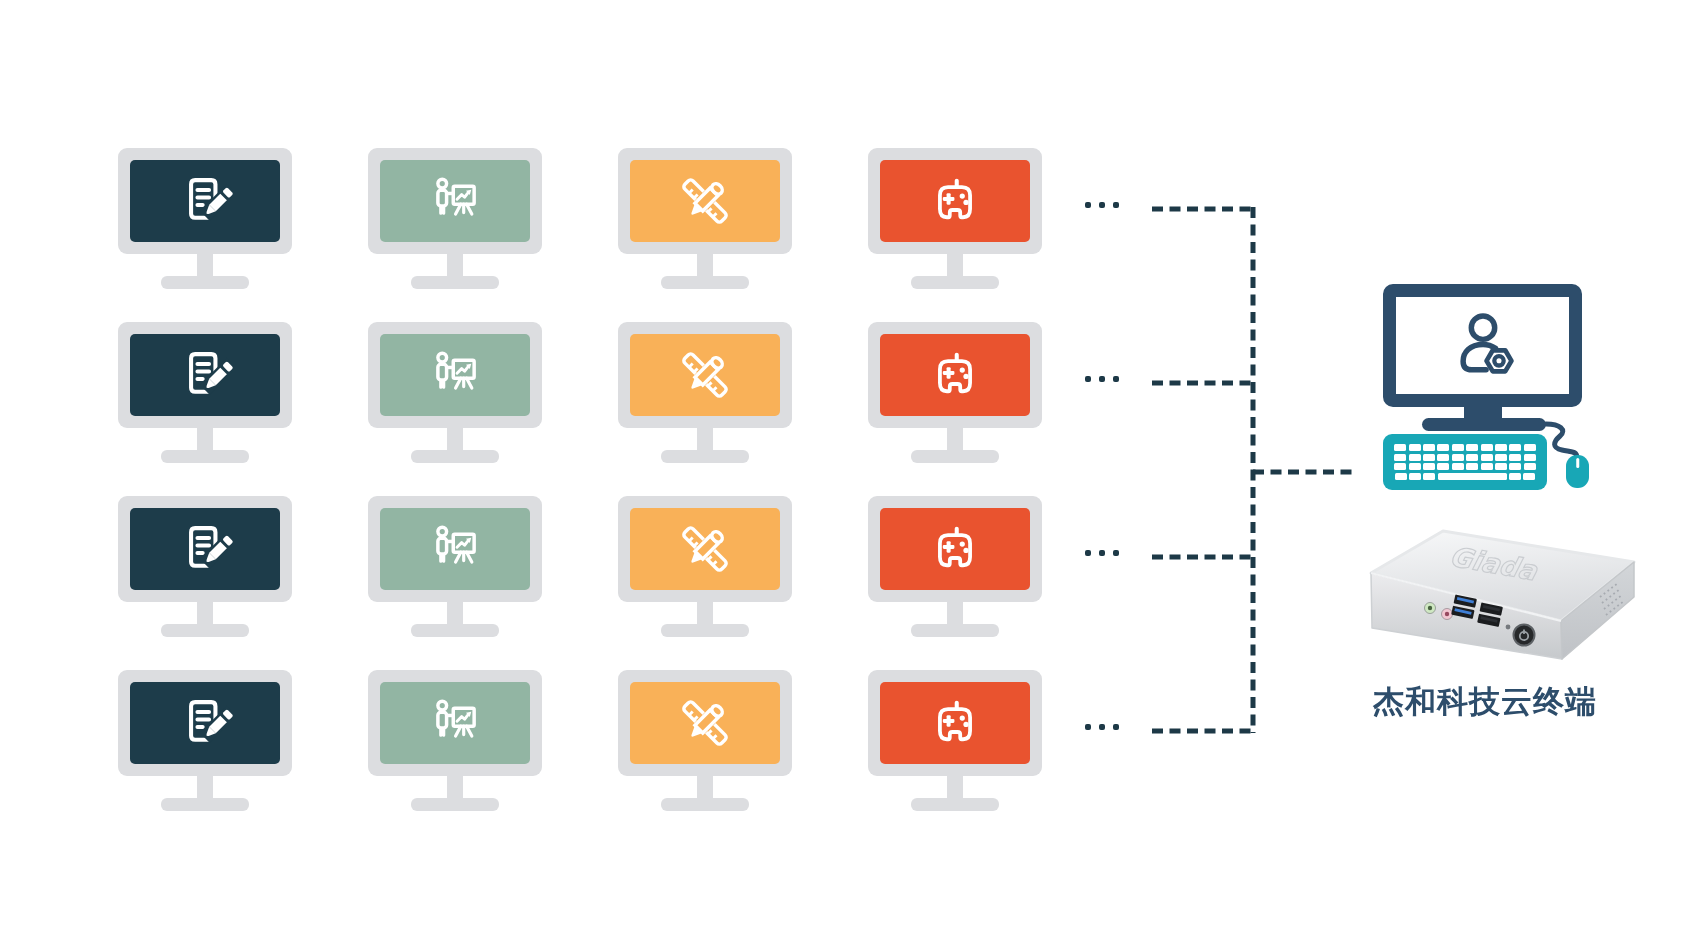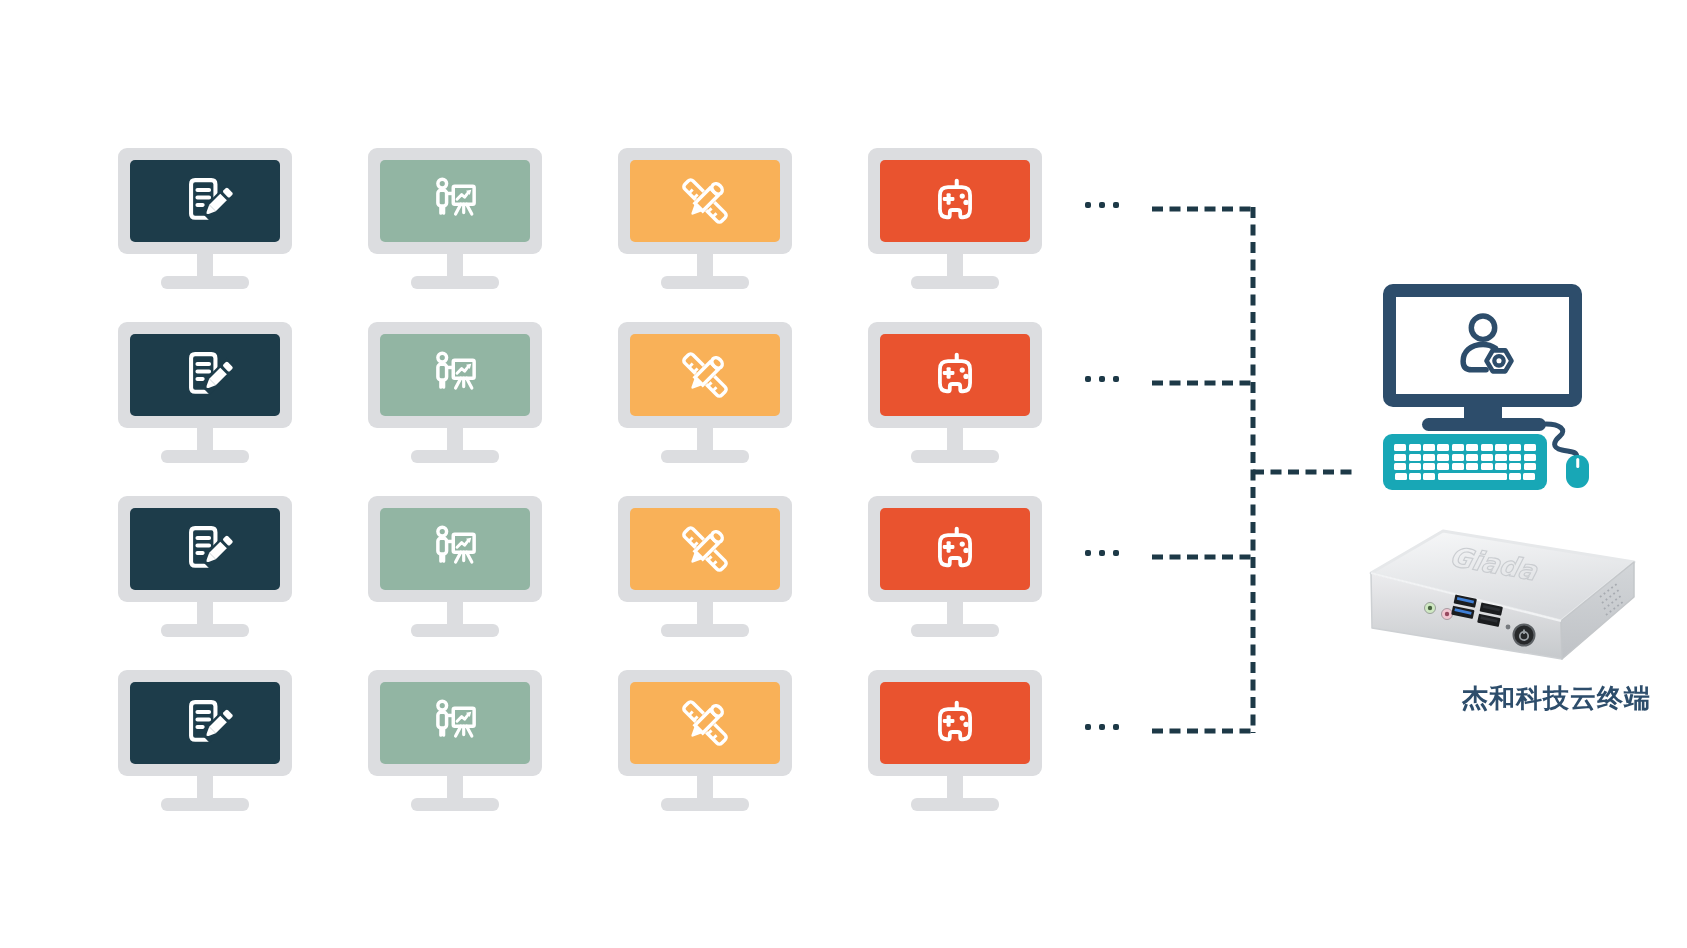--- a/index.html
+++ b/index.html
@@ -32,22 +32,22 @@
   .host-base{position:absolute;left:1422px;top:418px;width:124px;height:13px;border-radius:6.5px;background:var(--host-navy);}
   .kb{position:absolute;left:1383px;top:434px;width:164px;height:56px;background:var(--teal);border-radius:9px;
       display:flex;flex-direction:column;align-items:center;justify-content:center;gap:2.5px;}
   .kb-row{display:flex;gap:2.4px;}
   .key{width:12px;height:7px;background:#fff;border-radius:1.5px;}
   .key.space{width:69px;}
   .mouse{position:absolute;left:1566px;top:455px;width:23px;height:33px;background:var(--teal);border-radius:11px;}
   .mouse-slot{position:absolute;left:50%;top:3px;transform:translateX(-50%);width:3.5px;height:10px;background:#fff;border-radius:2px;}
   .cable,.pc{position:absolute;}
 
-  .caption{position:absolute;left:1373px;top:681px;width:278px;text-align:right;
-           font-size:26px;font-weight:bold;color:var(--host-navy);letter-spacing:1px;}
+  .caption{position:absolute;left:1373px;top:681px;width:278px;text-align:left;
+           font-size:31px;font-weight:bold;color:var(--host-navy);letter-spacing:1px;}
 </style>
 </head>
 <body>
 
 <div class="canvas">
 
   <div id="client-grid">
       <div class="mon-row" style="top: 148px;">
         <div class="monitor">
     <div class="bezel">

